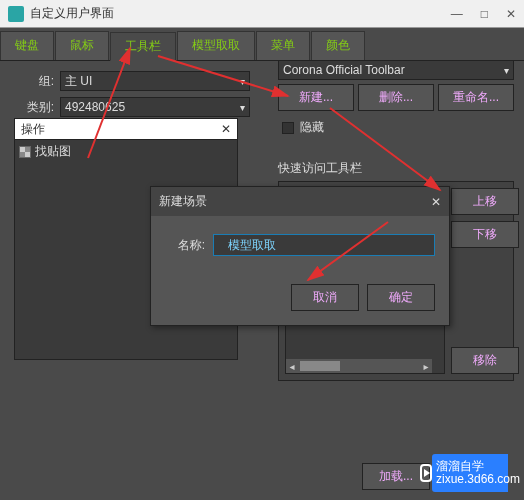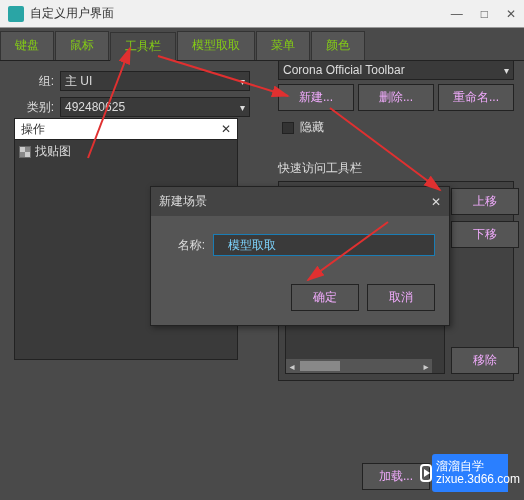--- a/index.html
+++ b/index.html
@@ -172,22 +172,22 @@
       <span>新建场景</span>
       <span class="close">✕</span>
     </div>
     <div class="m-body">
       <div class="m-row">
         <div class="m-lbl">名称:</div>
         <input class="m-input" value="模型取取" style="">
       </div>
     </div>
     <div class="m-btns">
+      <div class="btn">取消</div>
       <div class="btn">确定</div>
-      <div class="btn">取消</div>
     </div>
   </div>
 
   <svg class="arrow-svg" width="524" height="500">
     <defs>
       <marker id="ah" markerWidth="10" markerHeight="10" refX="8" refY="3" orient="auto">
         <path d="M0,0 L9,3 L0,6 Z" fill="#e03030"></path>
       </marker>
     </defs>
     <line x1="88" y1="158" x2="130" y2="48" stroke="#e03030" stroke-width="2" marker-end="url(#ah)"></line>

